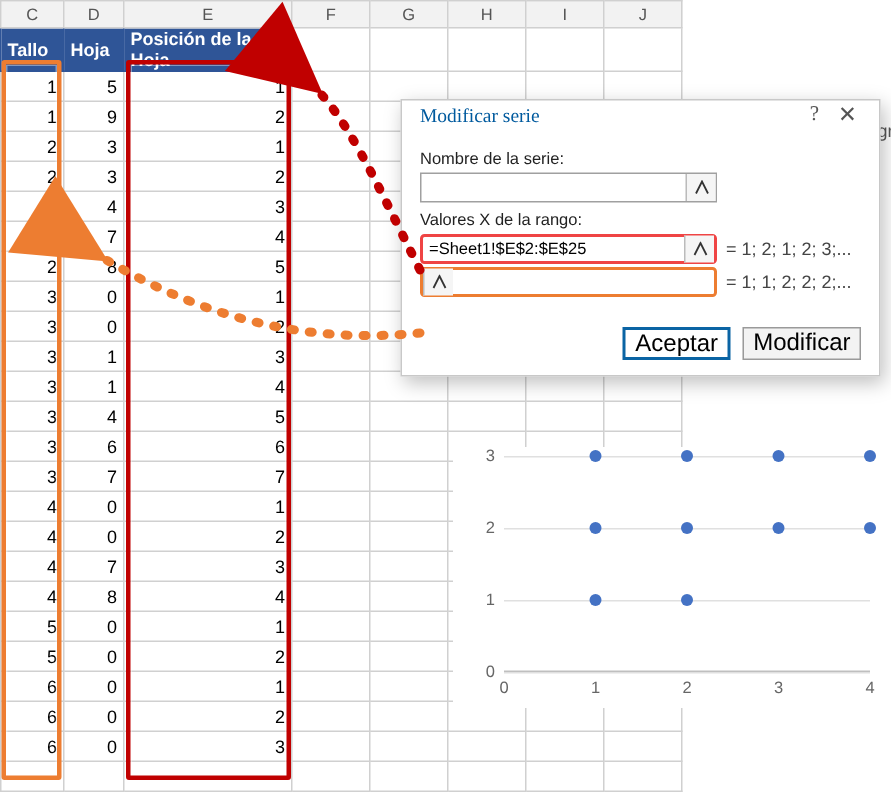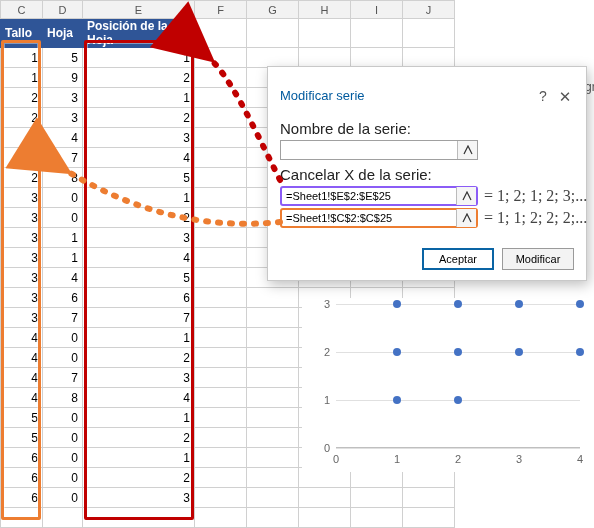--- a/index.html
+++ b/index.html
@@ -66,35 +66,37 @@
     top: 66px;
     left: 267px;
     width: 320px;
     background: #fff;
     border: 1px solid #c8c8c8;
     box-shadow: 2px 4px 12px rgba(0,0,0,.25);
     z-index: 40;
   }
   .dlg-title {
     display: flex;
-    padding: 21px 10px 6px 12px;
+    align-items: center;
+    padding: 0 10px 6px 12px;
     font-size: 13px;
     color: #005a9e;
+    font-family: Liberation Serif, serif;
   }
   .dlg-title .spacer { flex: 1; }
   .dlg-title .q, .dlg-title .x {
     width: 22px;
     text-align: center;
     font-size: 14px;
     color: #555;
     cursor: pointer;
   }
   .dlg-title .x { font-size: 15px; }
   .dlg-body { padding: 2px 12px 12px 12px; }
-  .lbl { font-size: 15px; color: #222; margin: 6px 0 3px; }
+  .lbl { font-size: 11px; color: #222; margin: 6px 0 3px; }
   .row { display: flex; align-items: center; gap: 6px; margin-bottom: 2px; }
   .inwrap {
     position: relative;
     display: flex;
     align-items: center;
     flex: 0 0 198px;
     border: 1px solid #a0a0a0;
     height: 20px;
     background: #fff;
   }
@@ -112,45 +114,44 @@
     height: 18px;
     border-left: 1px solid #bbb;
     background: #f5f5f5;
     display: flex;
     align-items: center;
     justify-content: center;
     cursor: pointer;
   }
   .inwrap .pick svg { width: 10px; height: 10px; }
   .preview {
-    font-size: 16px;
+    font-size: 12px;
     color: #444;
     white-space: nowrap;
-    font-family: Liberation Serif, serif;
   }
   .link {
     font-size: 11px;
     color: #777;
     text-align: right;
     margin: 2px 0 6px;
   }
-  .frame-red { border: 2px solid #8b5cf6; border-radius: 3px; }
+  .frame-red { border: 2px solid #ef4444; border-radius: 3px; }
   .frame-orange { border: 2px solid #ED7D31; border-radius: 3px; }
   .dlg-buttons {
     display: flex;
     justify-content: flex-end;
     gap: 8px;
     padding: 6px 12px 10px;
   }
   .btn {
     min-width: 72px;
     height: 22px;
     border: 1px solid #9a9a9a;
     background: #f3f3f3;
-    font-size: 11px;
+    font-size: 16px;
     cursor: pointer;
   }
   .btn.primary {
     border: 2px solid #0a64a4;
     background: #fff;
   }
   
   .chart {
     position: absolute;
     top: 298px;
@@ -513,36 +514,35 @@
         <input value="" style="">
         <div class="pick">
           <svg viewBox="0 0 10 10">
               <path d="M1 9 L5 1 L9 9" fill="none" stroke="#333" stroke-width="1.2"></path>
             </svg>
         </div>
       </div>
       <span class="preview" style="visibility:hidden;">x</span>
     </div>
 
-    <div class="lbl"><span>Cancelar X de la serie:</span></div>
+    <div class="lbl"><span>Valores X de la rango:</span></div>
     <div class="row">
       <div class="inwrap frame-red">
         <input value="=Sheet1!$E$2:$E$25" style="">
         <div class="pick">
           <svg viewBox="0 0 10 10">
               <path d="M1 9 L5 1 L9 9" fill="none" stroke="#333" stroke-width="1.2"></path>
             </svg>
         </div>
       </div>
       <span class="preview">= 1; 2; 1; 2; 3;...</span>
     </div>
 
     <div class="row">
       <div class="inwrap frame-orange">
-        <input value="=Sheet1!$C$2:$C$25" style="">
         <div class="pick">
           <svg viewBox="0 0 10 10">
               <path d="M1 9 L5 1 L9 9" fill="none" stroke="#333" stroke-width="1.2"></path>
             </svg>
         </div>
       </div>
       <span class="preview">= 1; 1; 2; 2; 2;...</span>
     </div>
   </div>
   <div class="dlg-buttons">

